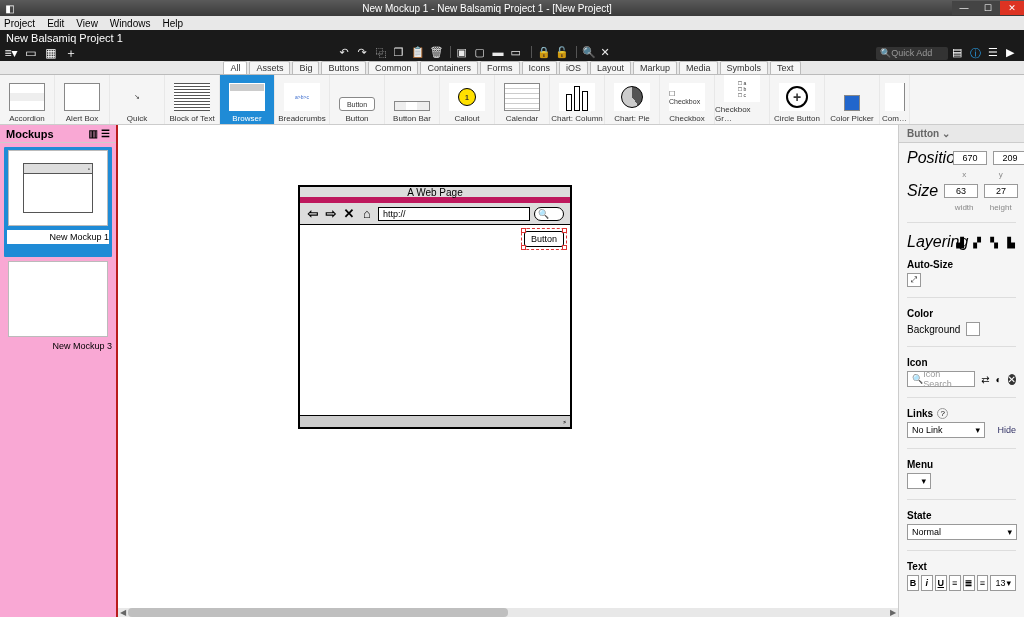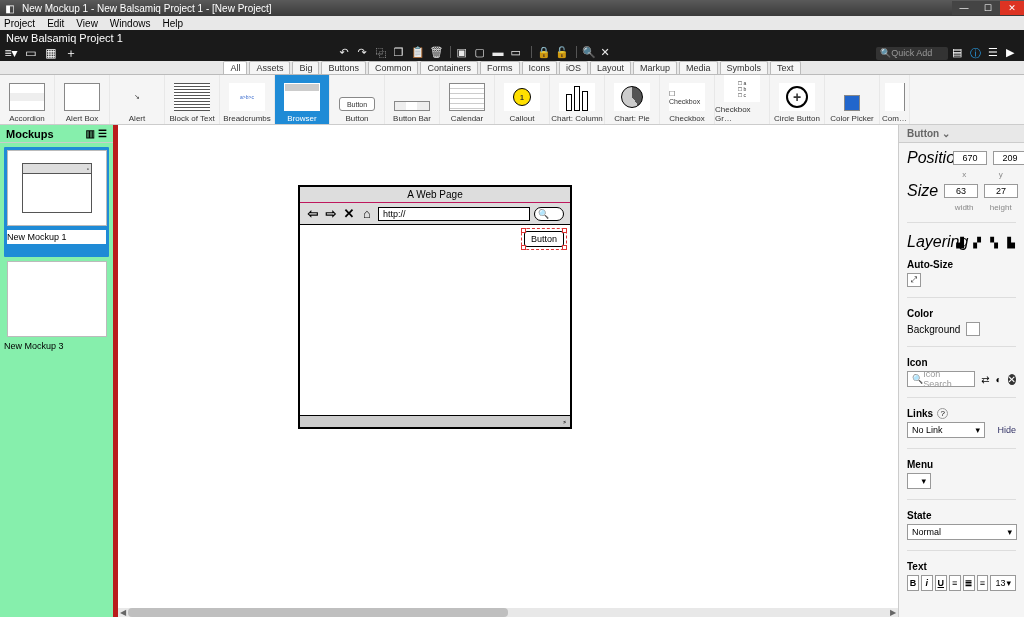--- a/index.html
+++ b/index.html
@@ -1,21 +1,21 @@
 <!DOCTYPE html>
 <html><head>
 <meta charset="utf-8">
 <style>
 * { box-sizing: border-box; margin: 0; padding: 0; font-family: Arial, sans-serif; }
 body { width: 1024px; height: 617px; overflow: hidden; background: #fff; font-size: 11px; }
 
 
 .titlebar { height: 16px; background: linear-gradient(#5a5a5a,#3a3a3a); color: #fff; display: flex; align-items: center; font-size: 10px; }
 .titlebar .icon-box { width: 14px; height: 14px; margin: 0 3px; display: inline-flex; align-items: center; justify-content: center; }
-.titlebar .title { flex: 1; padding-left: 2px; }
+.titlebar .title { flex: 1; padding-left: 2px; text-align: center; }
 .win-controls { display: flex; }
 .win-btn { width: 24px; height: 14px; display: flex; align-items: center; justify-content: center; font-size: 9px; }
 .win-min { background: #444; }
 .win-max { background: #444; }
 .win-close { background: #d32; }
 
 
 .menubar { height: 14px; background: #e8e8e8; display: flex; align-items: center; padding: 0 4px; font-size: 10px; }
 .menubar span { margin-right: 12px; cursor: default; }
 
@@ -43,38 +43,38 @@
 .lib-item { width: 55px; height: 50px; display: flex; flex-direction: column; align-items: center; justify-content: flex-end; padding-bottom: 2px; font-size: 8px; color: #333; border-right: 1px solid #e8e8e8; cursor: default; }
 .lib-item .thumb { width: 36px; height: 28px; background: #fff; border: 1px solid #888; margin-bottom: 3px; display: flex; align-items: center; justify-content: center; font-size: 7px; overflow: hidden; }
 .lib-item.selected { background: #1f8bd6; color: #fff; }
 .lib-item.selected .thumb { border-color: #fff; }
 .lib-item.arrow .thumb { border: none; background: transparent; }
 
 
 .main { display: flex; height: calc(617px - 16px - 14px - 15px - 16px - 14px - 50px); }
 
 
-.mockups { width: 118px; background: #86efac; border-right: 5px solid #b91c1c; display:flex; flex-direction:column; }
+.mockups { width: 118px; background: #f9a8d4; border-right: 2px solid #b91c1c; display:flex; flex-direction:column; }
 .mockups-header { height: 18px; display: flex; align-items: center; justify-content: space-between; padding: 0 6px; border-bottom: 1px solid #ccc; font-size: 11px; font-weight: bold; }
 .mockups-header .hicons { display: flex; gap: 3px; font-size: 10px; }
 .mockups-list { flex: 1; overflow: auto; padding: 4px; }
 .mock-thumb { width: 100px; height: 76px; background: #fff; border: 1px solid #bbb; margin: 0 auto 4px; display: flex; align-items: center; justify-content: center; font-size: 8px; position: relative; }
-.mock-label { text-align: left; font-size: 9px; margin-bottom: 10px; }
+.mock-label { text-align: right; font-size: 9px; margin-bottom: 10px; }
 .mock-thumb .mini-browser { width: 70px; height: 50px; border: 1px solid #555; }
 .mini-browser .mini-top { height: 10px; background: #ddd; border-bottom: 1px solid #555; display:flex; align-items:center; justify-content:flex-end; padding:0 2px; font-size:6px; }
 
 .mockups-item-wrap { margin-bottom: 4px; }
 .mockups-item-wrap.selected .mock-thumb { border: 1px solid #bbb; }
 .mockups-item-wrap.selected { background: #1f8bd6; padding: 3px; border-radius: 1px; }
 .mockups-item-wrap.selected .mock-label { color: #000; background: #fff; padding: 2px 0; }
 
 
 .canvas-wrap { flex: 1; background-color:#fff; background-image: radial-gradient(#e2e2e2 0.6px, transparent 0.6px); background-size: 10px 10px; position: relative; overflow: auto; }
 .browser-frame { position: absolute; left: 180px; top: 60px; width: 274px; height: 244px; border: 2px solid #000; background: #fff; font-family: 'Comic Sans MS', cursive; }
-.bf-title { height: 16px; background: #ddd; border-bottom: 1px solid #be185d; display: flex; align-items: center; justify-content: center; font-size: 10px; }
+.bf-title { height: 16px; background: #ddd; border-bottom: 6px solid #be185d; display: flex; align-items: center; justify-content: center; font-size: 10px; }
 .bf-toolbar { height: 22px; background: #ddd; border-bottom: 1px solid #000; display: flex; align-items: center; gap: 4px; padding: 0 6px; }
 .bf-icon { width: 14px; height: 14px; display: flex; align-items: center; justify-content: center; font-size: 13px; font-weight: bold; }
 .bf-url { flex: 1; height: 14px; border: 1px solid #000; background: #fff; font-size: 9px; padding: 0 4px; display: flex; align-items: center; }
 .bf-search { width: 30px; height: 14px; border: 1px solid #000; border-radius: 7px; background: #fff; display: flex; align-items: center; padding: 0 3px; font-size: 9px; }
 .bf-body { height: calc(100% - 16px - 22px - 12px); background: #fff; position: relative; }
 .bf-status { height: 12px; background: #ccc; border-top: 1px solid #000; display: flex; justify-content: flex-end; align-items: center; padding-right: 4px; font-size: 8px; }
 .mock-button { position: absolute; right: 6px; top: 6px; padding: 2px 6px; border: 1px solid #000; background: #fff; font-size: 9px; font-family: 'Comic Sans MS', cursive; border-radius: 3px; }
 .mock-button.selected { outline: 1px dashed #d33; outline-offset: 2px; }
 .sel-handle { position:absolute; width:5px; height:5px; background:#fff; border:1px solid #d33; }
 
@@ -188,51 +188,51 @@
   <div class="lib-item">
       <div class="thumb" style="background:linear-gradient(#fff 33%,#eee 33%,#eee 66%,#fff 66%)"></div>
       <span>Accordion</span>
     </div>
   <div class="lib-item">
       <div class="thumb"></div>
       <span>Alert Box</span>
     </div>
   <div class="lib-item arrow">
       <div class="thumb">↘</div>
-      <span>Alert</span>
+      <span>Quick</span>
     </div>
   <div class="lib-item">
       <div class="thumb" style="border:none;background:repeating-linear-gradient(#555,#555 1px,#fff 1px,#fff 3px)"></div>
       <span>Block of Text</span>
-    </div>
-  <div class="lib-item">
-      <div class="thumb" style="border:none;font-size:5px;color:#36c">a&gt;b&gt;c</div>
-      <span>Breadcrumbs</span>
     </div>
   <div class="lib-item selected">
       <div class="thumb" style="background:linear-gradient(#ccc 25%,#fff 25%)"></div>
       <span>Browser</span>
     </div>
   <div class="lib-item">
+      <div class="thumb" style="border:none;font-size:5px;color:#36c">a&gt;b&gt;c</div>
+      <span>Breadcrumbs</span>
+    </div>
+  <div class="lib-item">
       <div class="thumb" style="height:14px;border-radius:3px;font-size:7px">Button</div>
       <span>Button</span>
     </div>
   <div class="lib-item">
       <div class="thumb" style="height:10px;background:linear-gradient(90deg,#eee 33%,#fff 33%,#fff 66%,#eee 66%)"></div>
       <span>Button Bar</span>
     </div>
   <div class="lib-item">
+      <div class="thumb" style="border:none">
+        <div style="width:18px;height:18px;border-radius:50%;background:#ffe000;border:1px solid #000;display:flex;align-items:center;justify-content:center;font-weight:bold">1</div>
+      </div>
+      <span>Callout</span>
+    </div>
+  <div class="lib-item">
       <div class="thumb" style="background:repeating-linear-gradient(#fff,#fff 4px,#ccc 4px,#ccc 5px),repeating-linear-gradient(90deg,#fff,#fff 5px,#ccc 5px,#ccc 6px)"></div>
       <span>Calendar</span>
-    </div>
-  <div class="lib-item">
-      <div class="thumb" style="border:none">
-        <div style="width:18px;height:18px;border-radius:50%;background:#ffe000;border:1px solid #000;display:flex;align-items:center;justify-content:center;font-weight:bold">1</div>
-      </div>
-      <span>Callout</span>
     </div>
   <div class="lib-item">
       <div class="thumb" style="border:none;display:flex;align-items:flex-end;gap:2px">
         <div style="width:6px;height:60%;border:1px solid #000"></div>
         <div style="width:6px;height:90%;border:1px solid #000"></div>
         <div style="width:6px;height:70%;border:1px solid #000"></div>
       </div>
       <span>Chart: Column</span>
     </div>
   <div class="lib-item">

